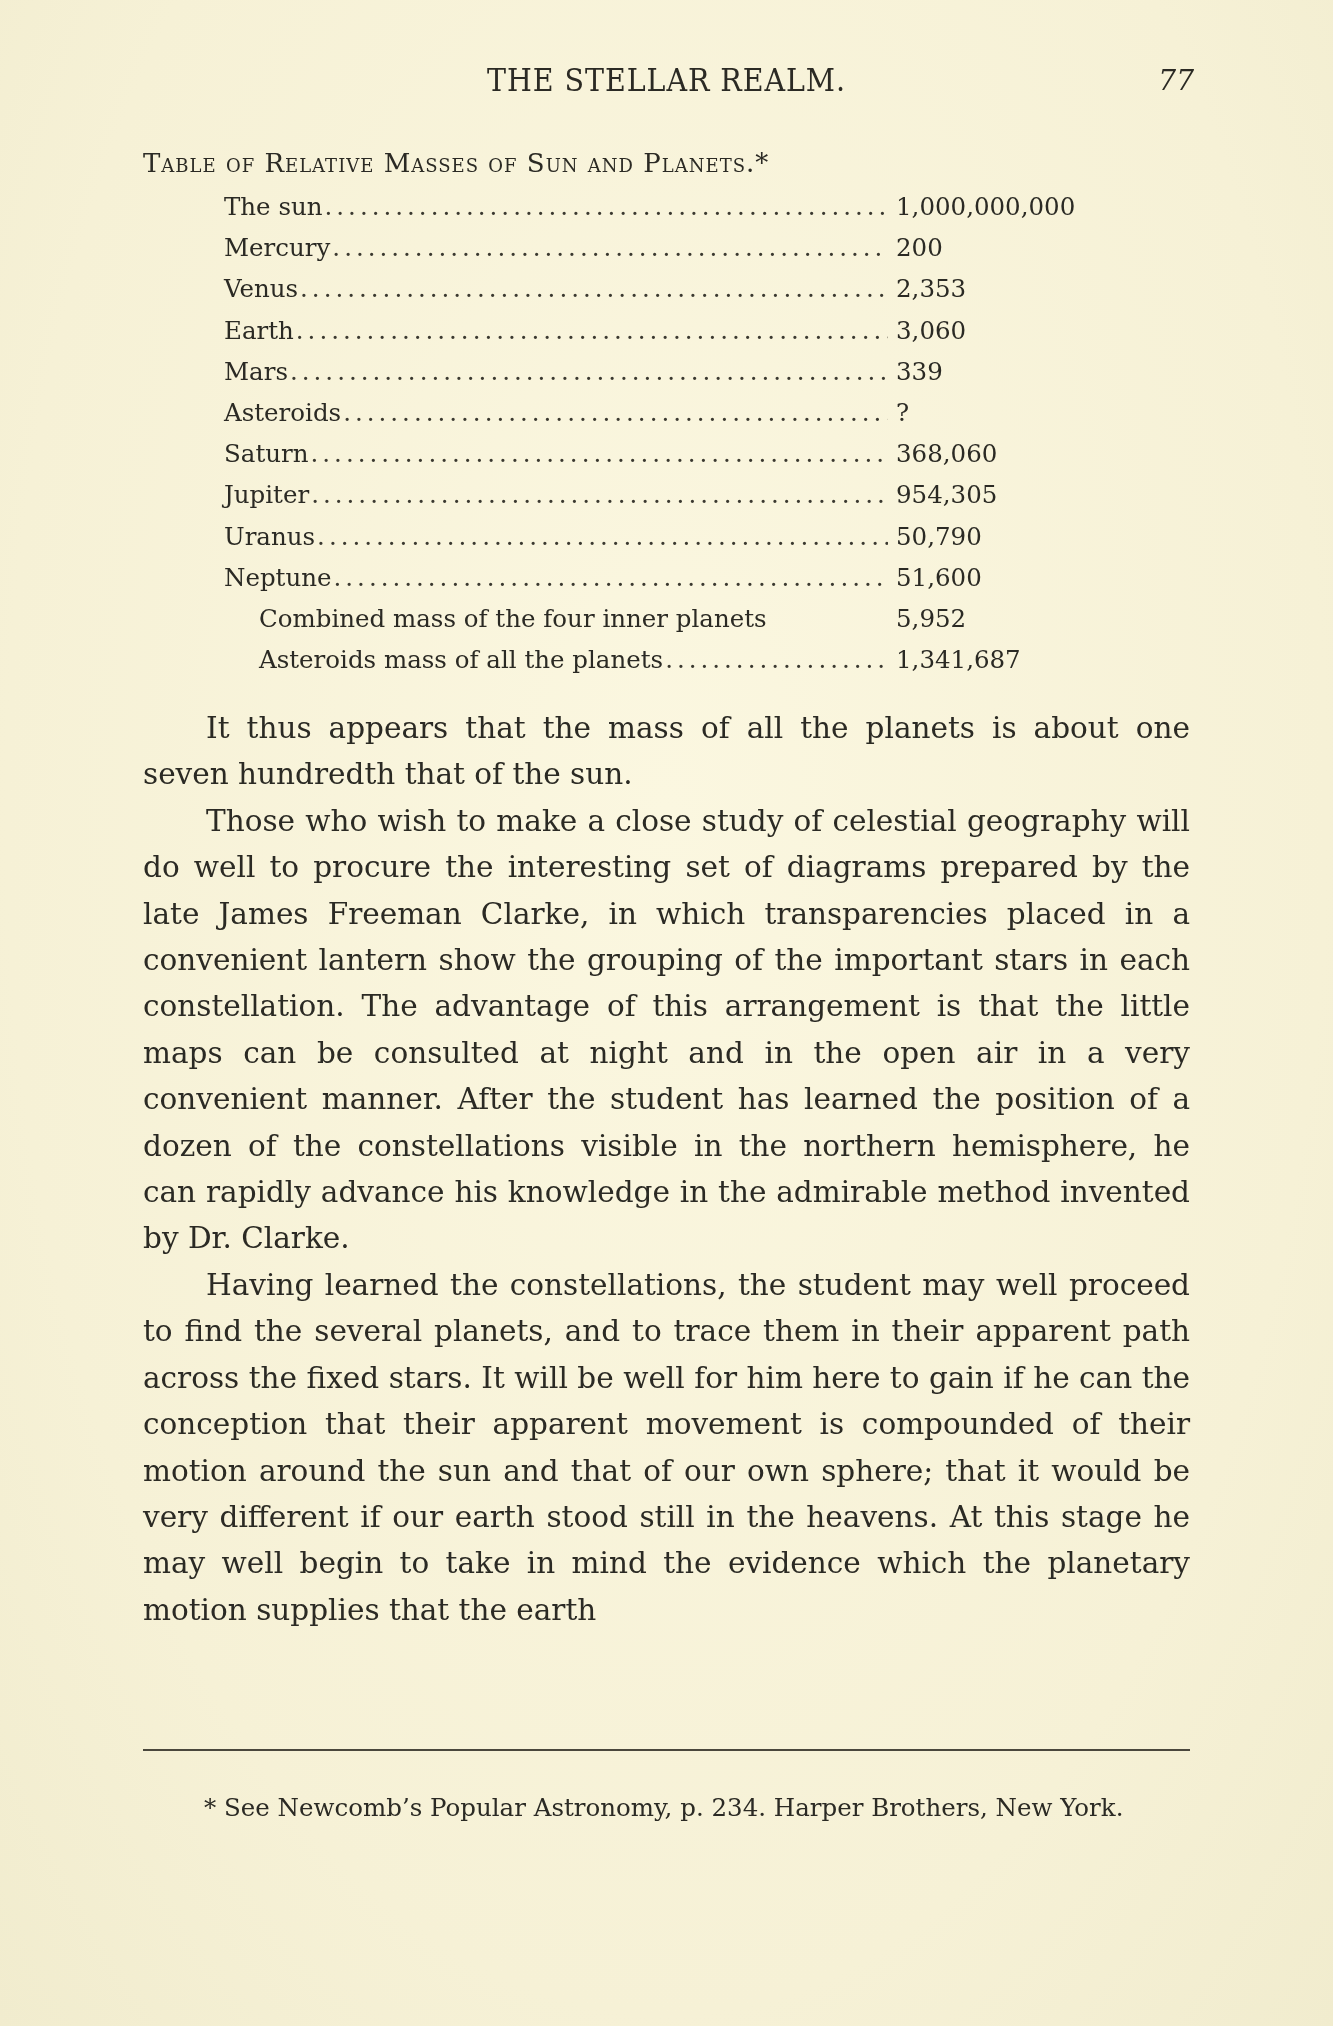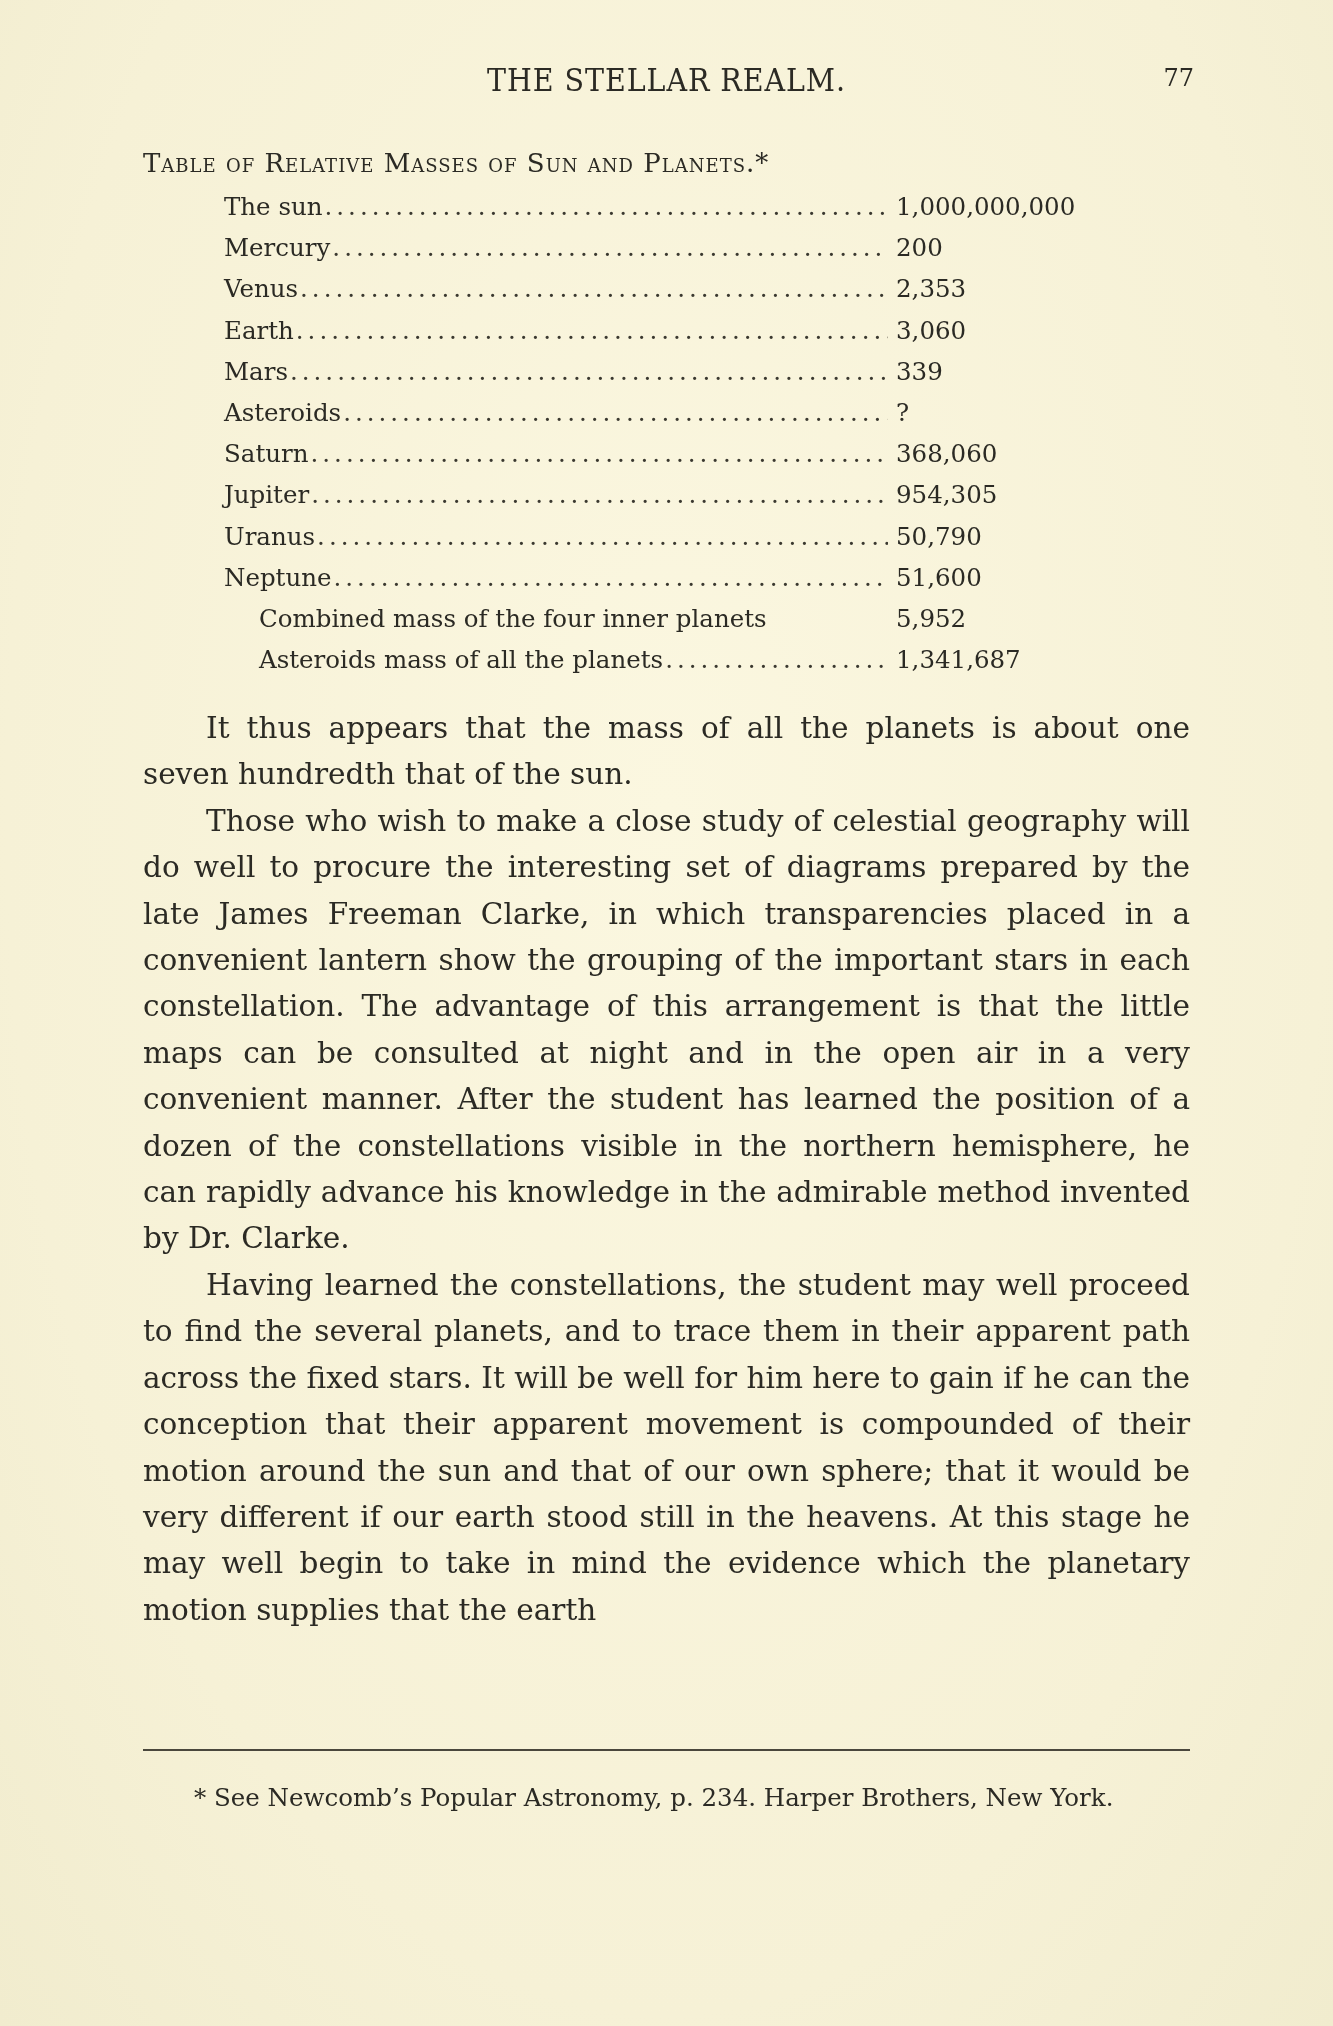--- a/index.html
+++ b/index.html
@@ -15,21 +15,21 @@
     background: radial-gradient(ellipse at 50% 40%, #fbf7e0 0%, #f6f1d6 70%, #f1ecce 100%);
   }
   .running-head {
     position: absolute; top: 58px; left: 143px; width: 1047px; height: 50px;
   }
   .running-title {
     position: absolute; left: 0; right: 0; top: 4px; text-align: center;
     font-size: 31px; letter-spacing: 1px; transform: scaleX(0.92);
   }
   .page-number {
-    position: absolute; right: -4px; top: 6px; font-size: 24px;
+    position: absolute; right: -4px; top: 6px; font-size: 28px; font-style: italic;
   }
   .table-title {
     position: absolute; top: 148px; left: 143px; width: 1047px; text-align: left;
     font-size: 26px; font-variant: small-caps; letter-spacing: 1px;
   }
   .mass-table {
     position: absolute; top: 192px; left: 224px; width: 857px;
   }
   .row {
     display: flex; align-items: baseline; height: 41.2px; font-size: 24.5px;
@@ -48,21 +48,21 @@
   }
   .body-text p { margin: 0; text-indent: 63px; }
   .footnote-rule {
     position: absolute; top: 1749px; left: 143px; width: 1047px; height: 0;
     border-top: 2px solid #4a473c;
   }
   .footnote {
     position: absolute; top: 1770px; left: 143px; width: 1047px;
     font-size: 24.5px; line-height: 44px; text-align: justify;
   }
-  .footnote p { margin: 6px; text-indent: 45px; }
+  .footnote p { margin: 16px; text-indent: 45px; }
 </style>
 </head>
 <body>
 
 <div class="page">
 
   <div class="running-head">
     <div class="running-title">THE STELLAR REALM.</div>
     <div class="page-number">77</div>
   </div>

